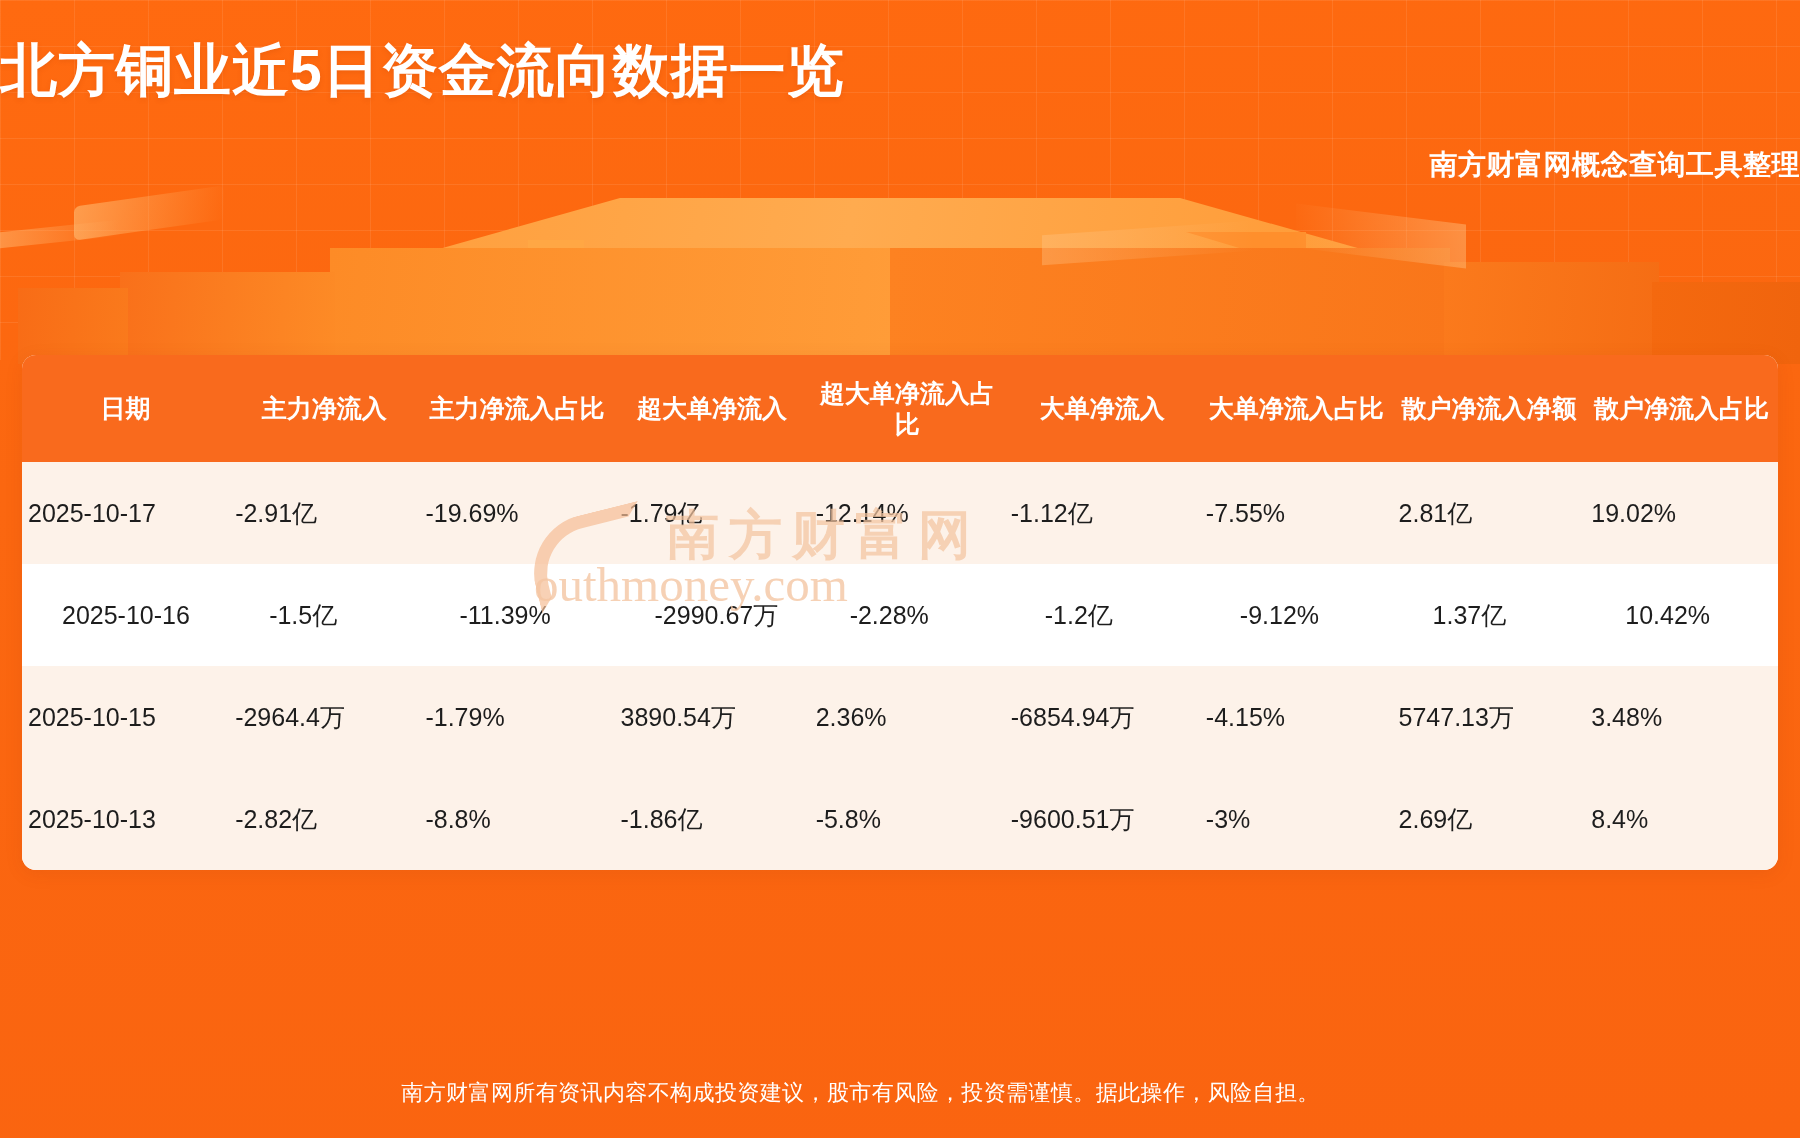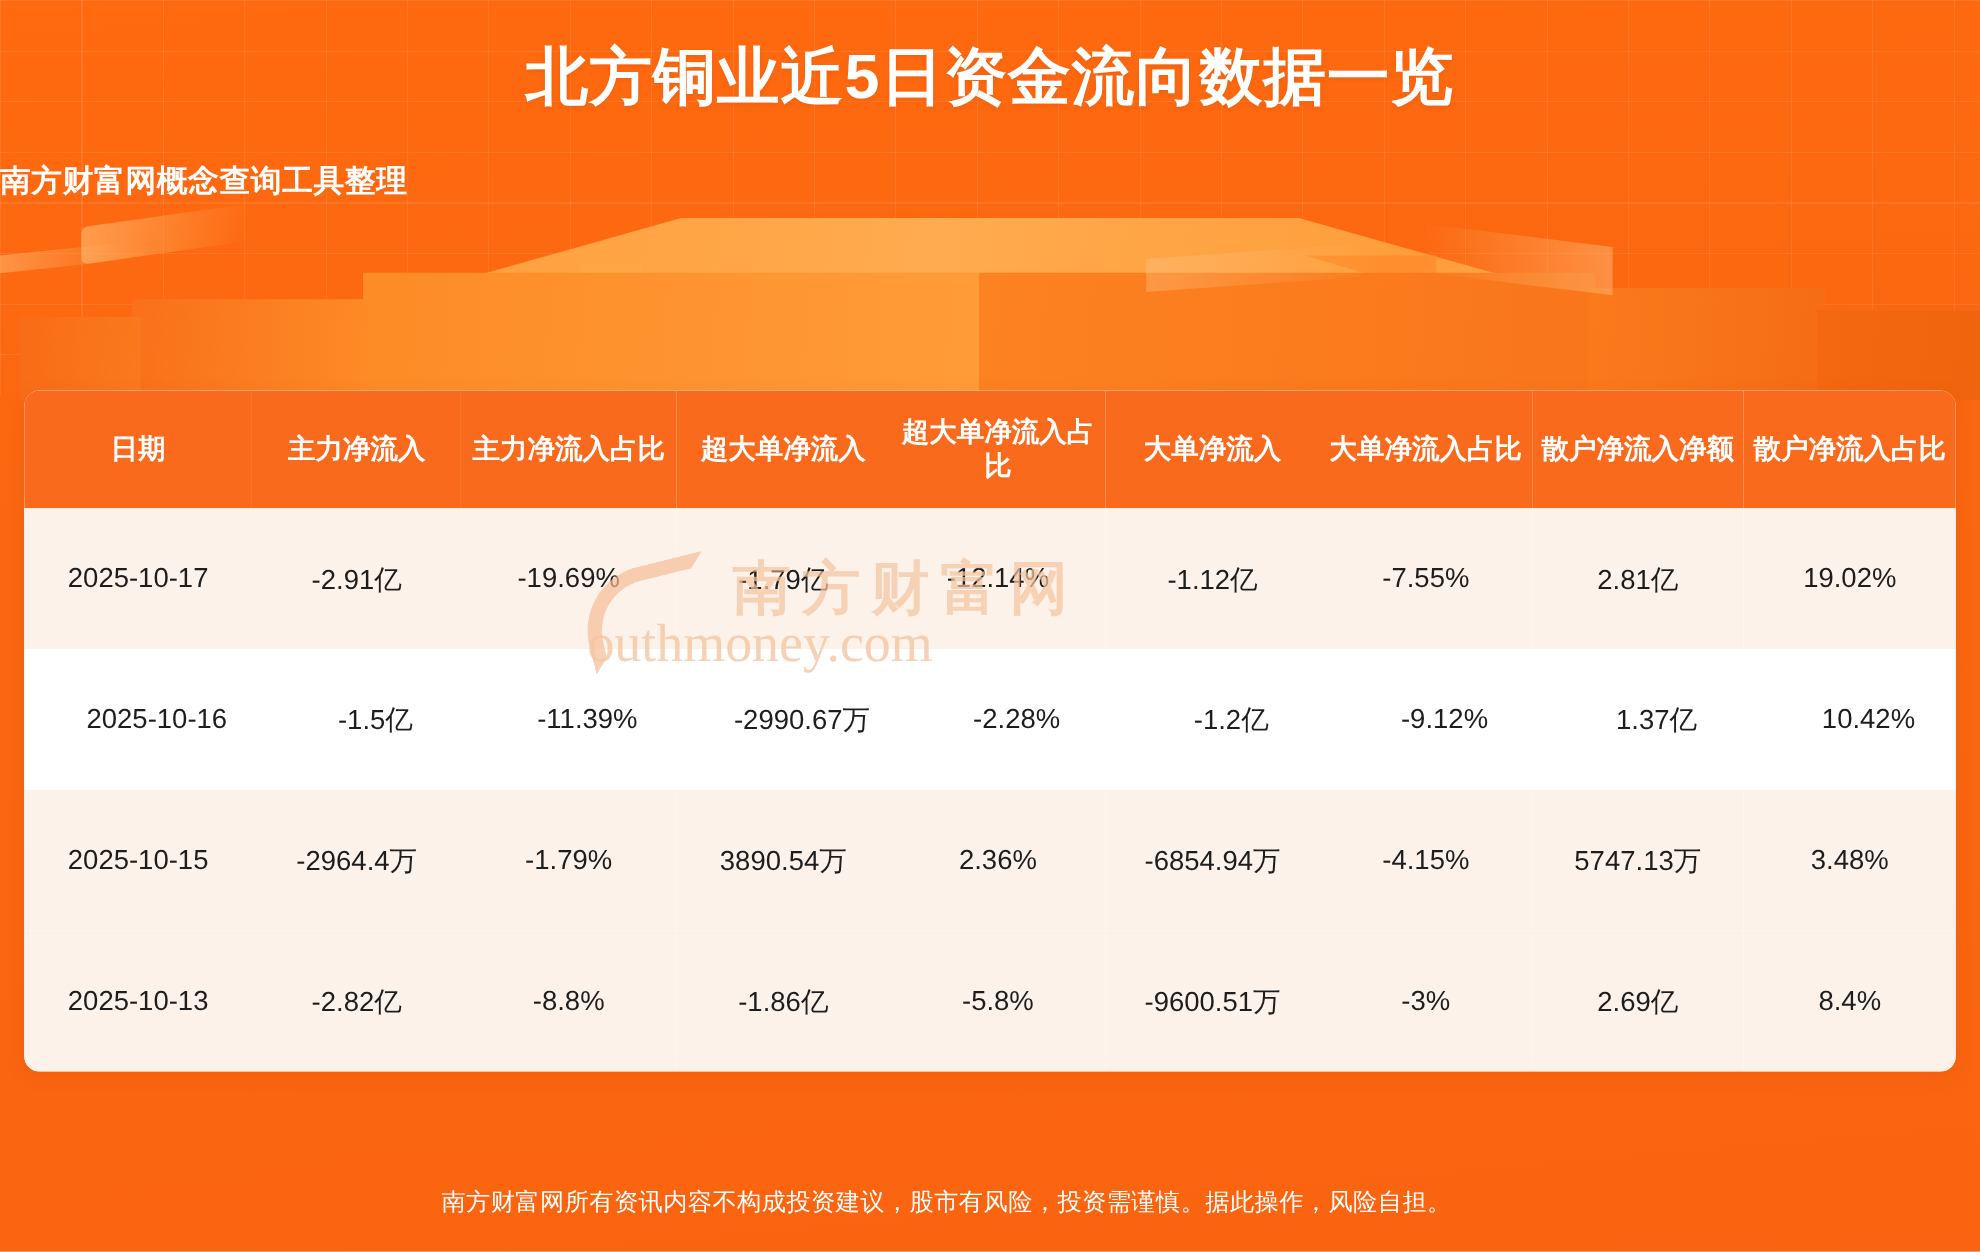--- a/index.html
+++ b/index.html
@@ -91,32 +91,32 @@
   .streak-d {
     left: 1042px; top: 228px; width: 210px; height: 30px;
     background: linear-gradient(85deg, rgba(255,200,140,0.35), rgba(255,170,90,0.0));
     transform: skewY(-4deg);
   }
 
   
   .hero-title {
     position: absolute;
     left: 0; top: 38px; width: 1800px;
-    text-align: center;
+    text-align: left;
     color: #ffffff;
     font-size: 57px;
     font-weight: bold;
     letter-spacing: 1px;
     line-height: 1.15;
     text-shadow: 0 2px 5px rgba(170,60,0,0.18);
   }
   .hero-sub {
     position: absolute;
     left: 0; top: 146px; width: 1800px;
-    text-align: left;
+    text-align: right;
     color: #ffffff;
     font-size: 28px;
     font-weight: bold;
     letter-spacing: 0.5px;
   }
 
   
   .card {
     position: absolute;
     left: 22px; top: 355px;
@@ -139,22 +139,22 @@
     font-size: 25px;
     font-weight: bold;
     height: 107px;
     vertical-align: middle;
     text-align: center;
     line-height: 1.22;
     padding: 4px 6px;
   }
 
   table.fundflow tbody td {
-    height: 128px;
-    text-align: center;
+    height: 102px;
+    text-align: left;
     vertical-align: middle;
     font-size: 25px;
     color: #1d1d1d;
     font-weight: normal;
     padding: 2px 6px;
     white-space: nowrap;
     margin-top: 28px;
   }
   table.fundflow tbody tr.odd td  { background: #fdf2e9; }
   table.fundflow tbody tr.even td { background: #ffffff; padding-left: 40px; }

